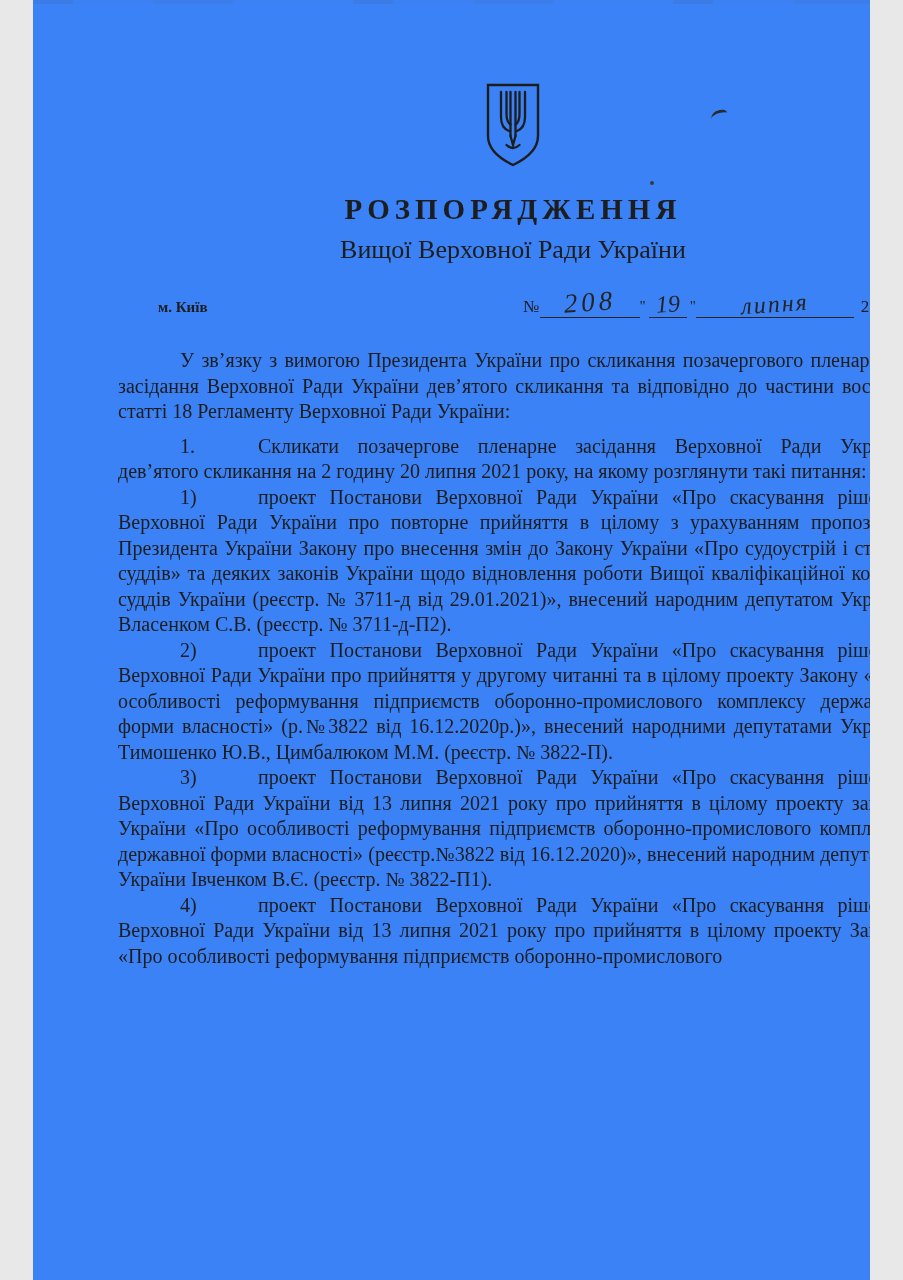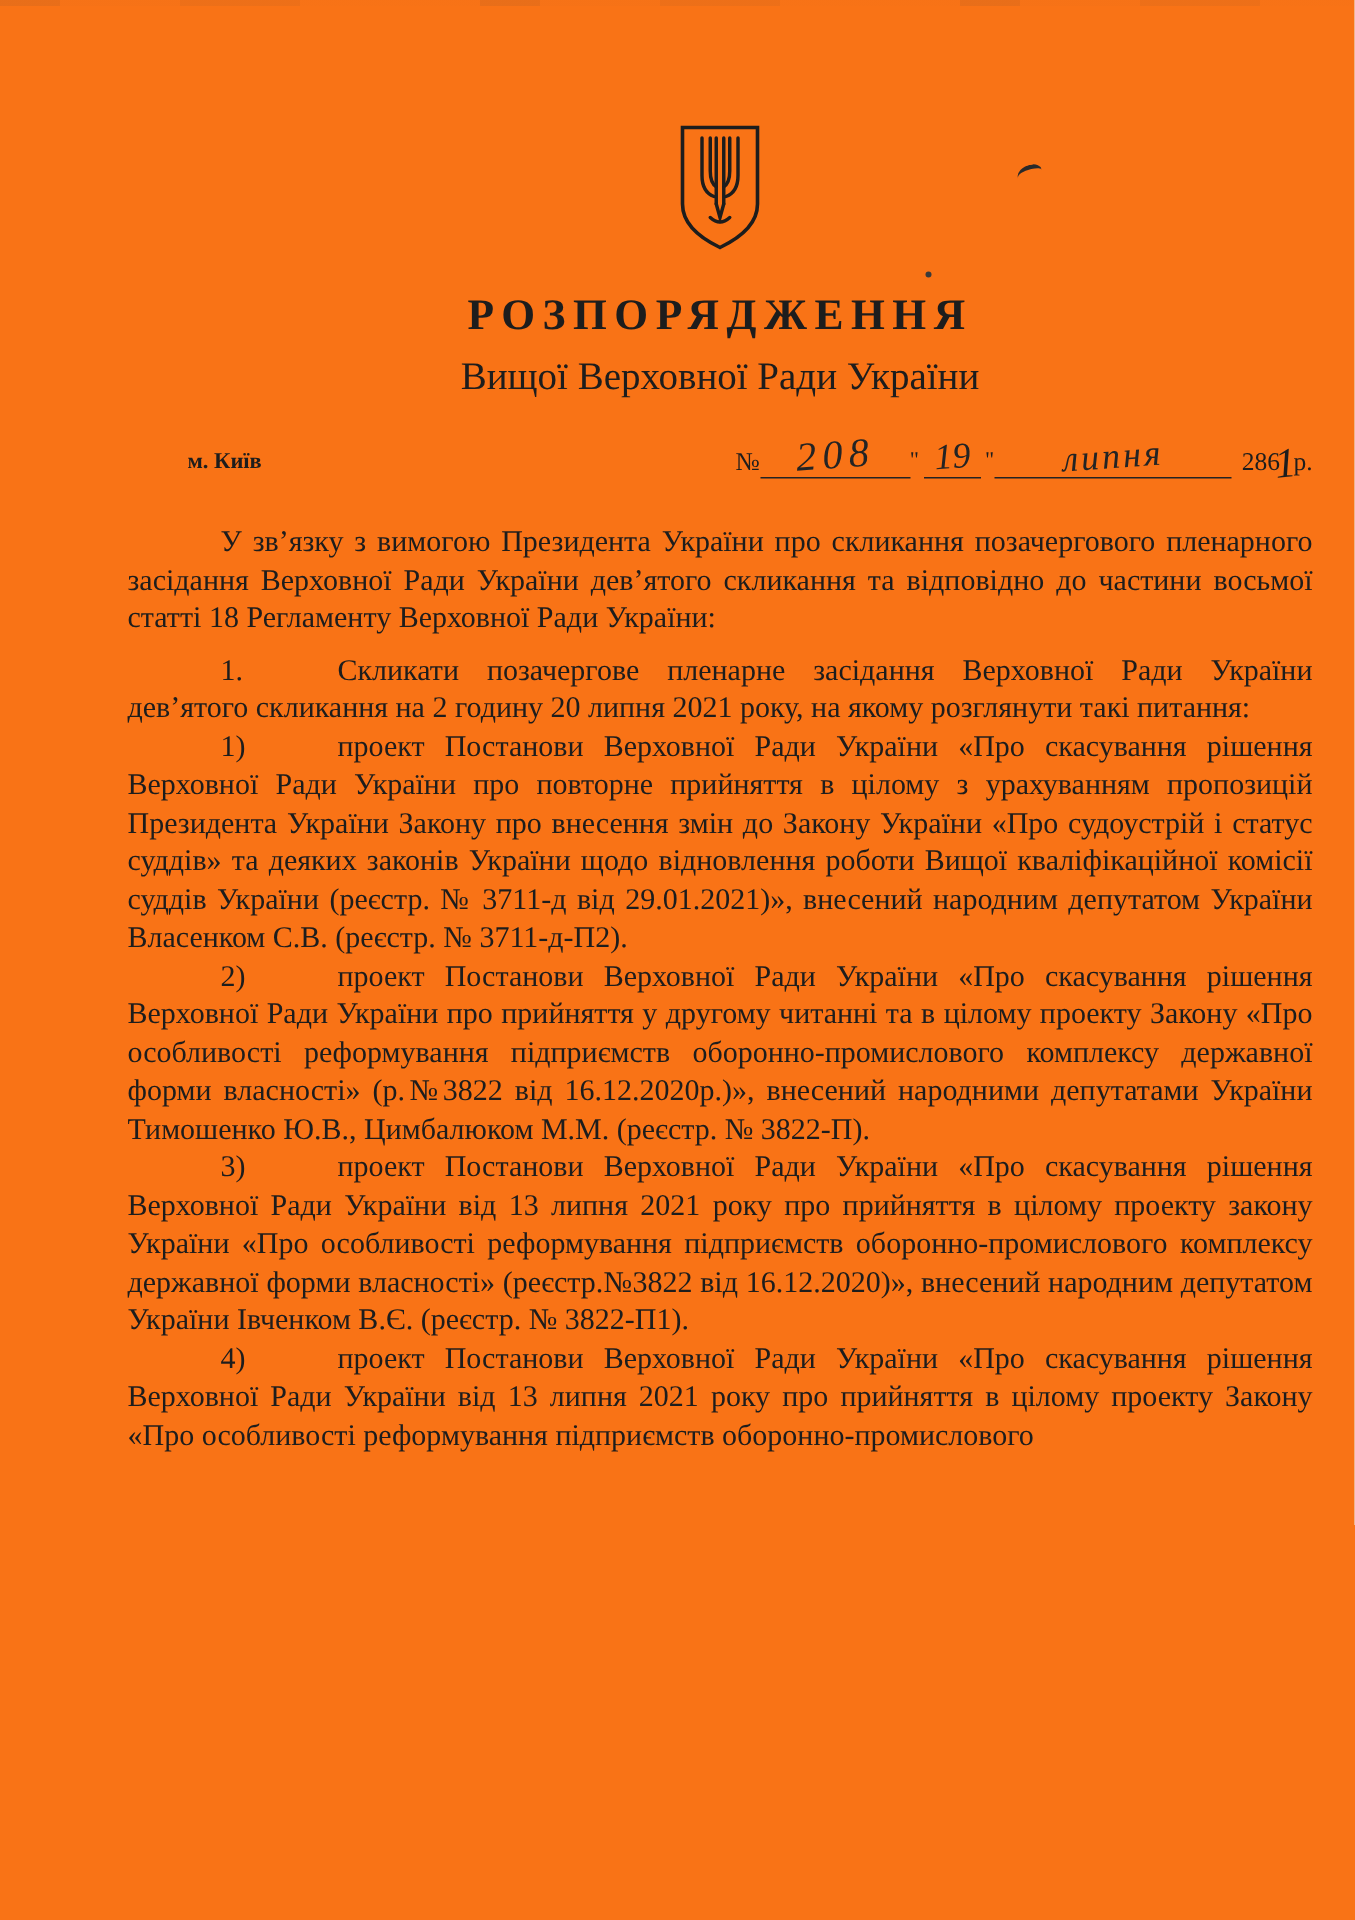--- a/index.html
+++ b/index.html
@@ -1,20 +1,20 @@
 <!DOCTYPE html>
 <html><head>
 <meta charset="utf-8">
 <style>
   html,body { margin:0; padding:0; background:#e8e8e8; }
   .page {
     position:relative;
-    width:903px; height:1280px;
+    width:837px; height:1280px;
     margin:0 auto;
-    background:#f97316;
+    background:#3b82f6;
     font-family:"Liberation Serif","DejaVu Serif",serif;
     color:#1d1d1d;
     overflow:hidden;
   }
   
   .top-edge {
     position:absolute; top:0; left:0; right:0; height:4px;
     background:repeating-linear-gradient(90deg,
       rgba(60,60,60,.25) 0 40px, rgba(60,60,60,.04) 40px 120px,
       rgba(60,60,60,.18) 120px 200px, rgba(60,60,60,.02) 200px 320px);

